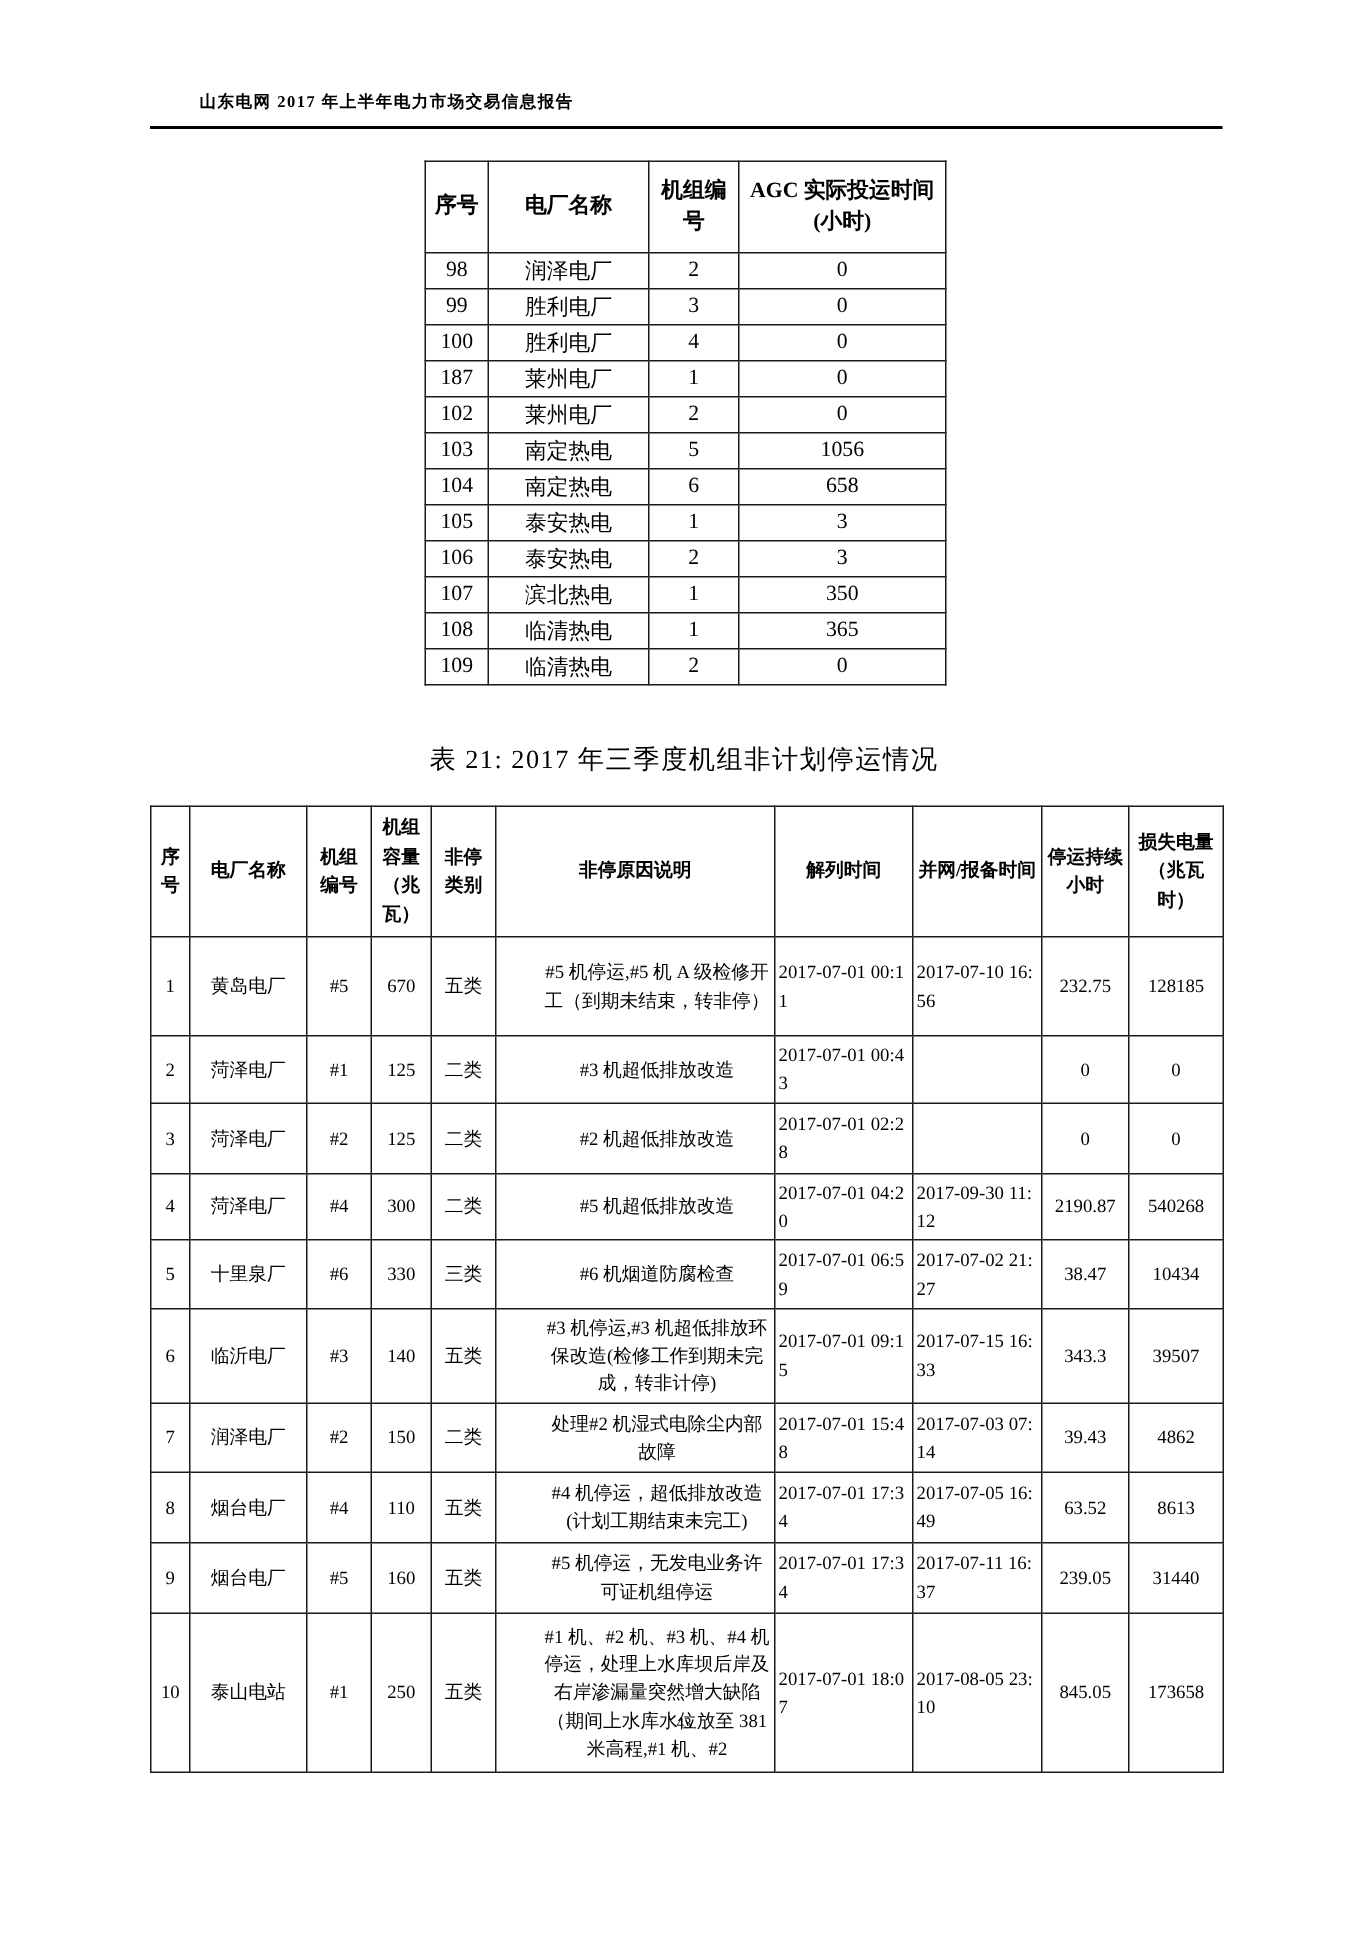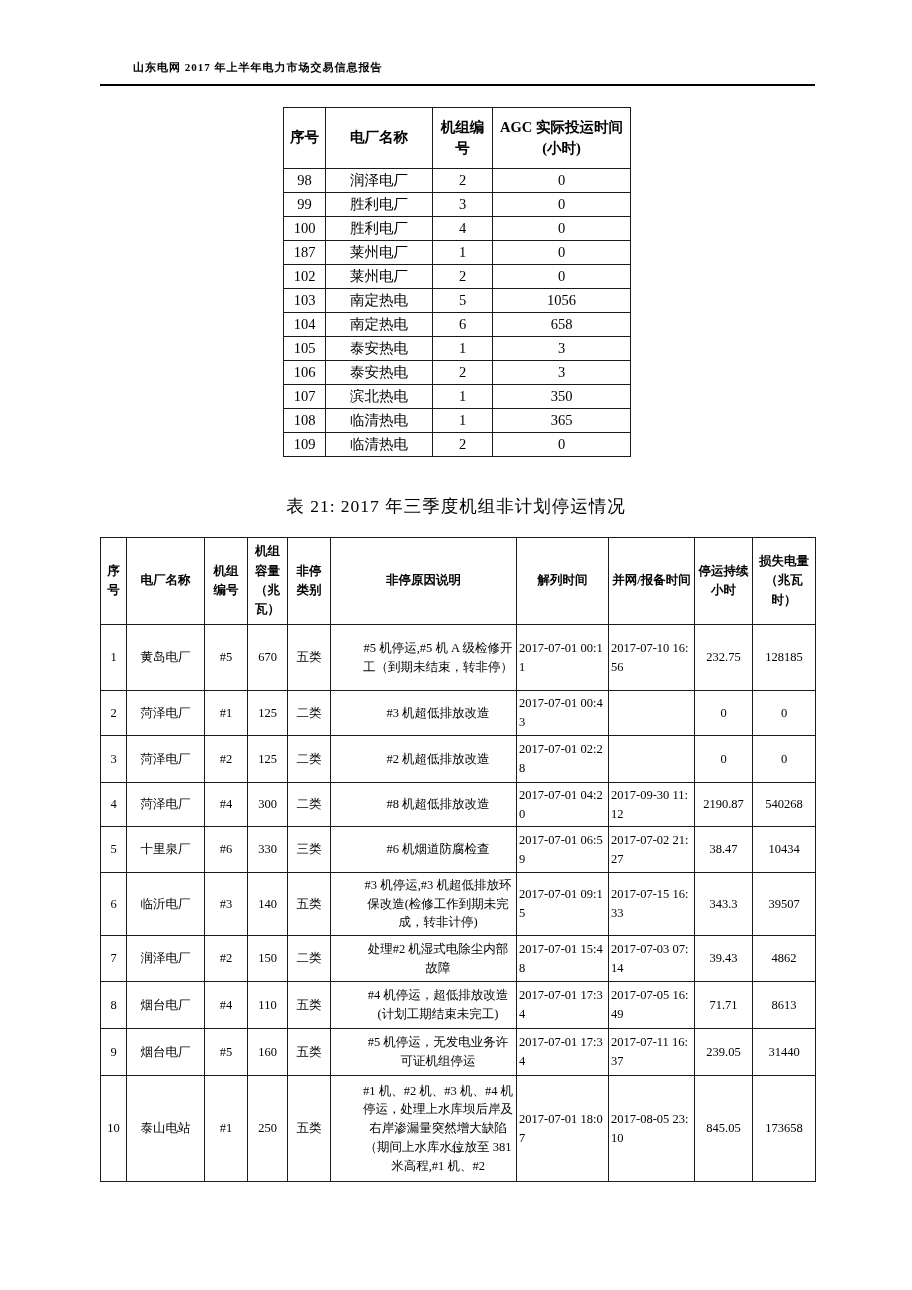--- a/index.html
+++ b/index.html
@@ -241,21 +241,21 @@
       <td class="c-on"></td>
       <td class="c-hours">0</td>
       <td class="c-loss">0</td>
     </tr>
       <tr>
       <td class="c-idx">4</td>
       <td class="c-plant">菏泽电厂</td>
       <td class="c-unit">#4</td>
       <td class="c-cap">300</td>
       <td class="c-class">二类</td>
-      <td class="c-reason">#8 机超低排放改造</td>
+      <td class="c-reason">#5 机超低排放改造</td>
       <td class="c-off">2017-07-01 04:20</td>
       <td class="c-on">2017-09-30 11:12</td>
       <td class="c-hours">2190.87</td>
       <td class="c-loss">540268</td>
     </tr>
       <tr>
       <td class="c-idx">5</td>
       <td class="c-plant">十里泉厂</td>
       <td class="c-unit">#6</td>
       <td class="c-cap">330</td>
@@ -292,21 +292,21 @@
     </tr>
       <tr>
       <td class="c-idx">8</td>
       <td class="c-plant">烟台电厂</td>
       <td class="c-unit">#4</td>
       <td class="c-cap">110</td>
       <td class="c-class">五类</td>
       <td class="c-reason">#4 机停运，超低排放改造(计划工期结束未完工)</td>
       <td class="c-off">2017-07-01 17:34</td>
       <td class="c-on">2017-07-05 16:49</td>
-      <td class="c-hours">71.71</td>
+      <td class="c-hours">63.52</td>
       <td class="c-loss">8613</td>
     </tr>
       <tr>
       <td class="c-idx">9</td>
       <td class="c-plant">烟台电厂</td>
       <td class="c-unit">#5</td>
       <td class="c-cap">160</td>
       <td class="c-class">五类</td>
       <td class="c-reason">#5 机停运，无发电业务许可证机组停运</td>
       <td class="c-off">2017-07-01 17:34</td>

